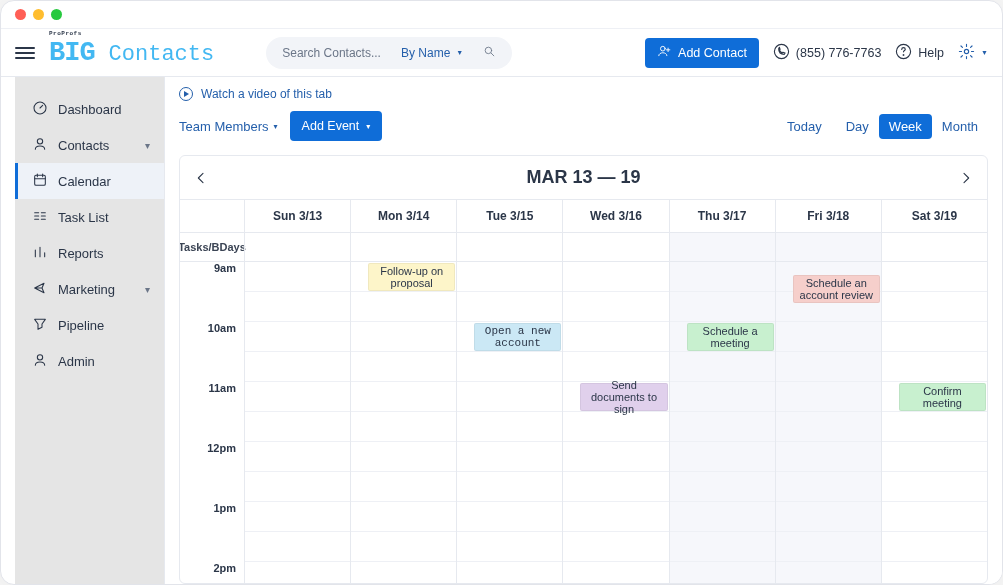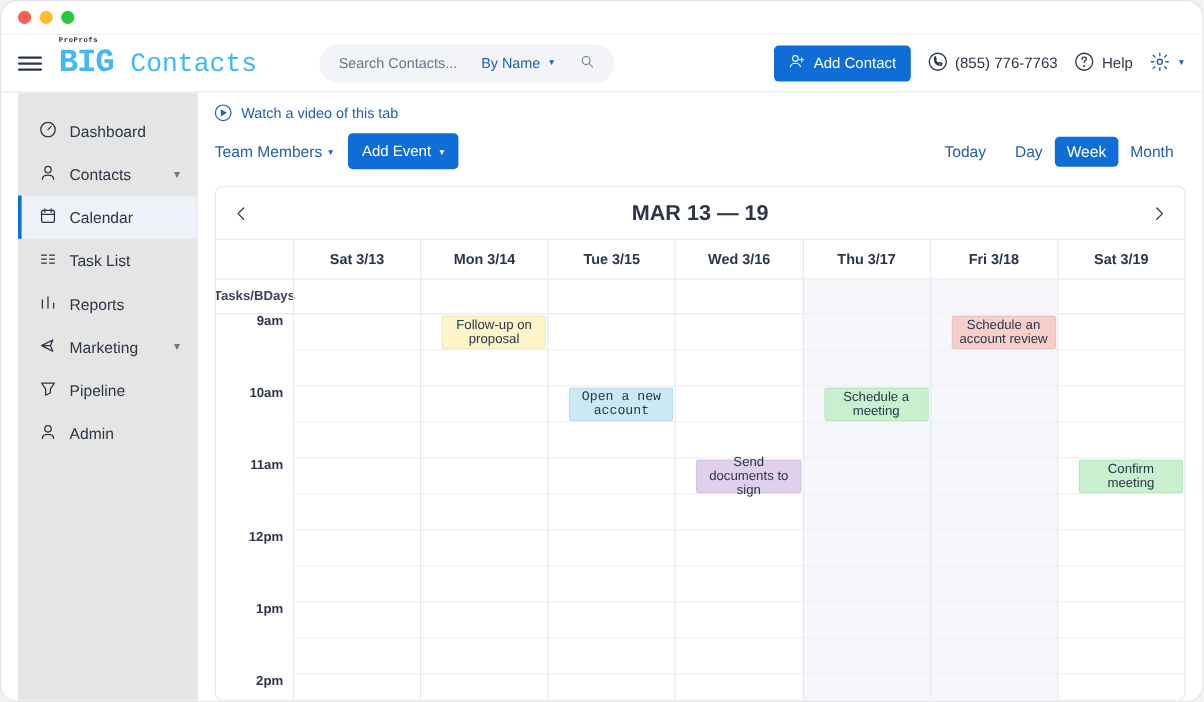--- a/index.html
+++ b/index.html
@@ -122,21 +122,21 @@
   .daycol.shaded { background:#f6f7fb; }
 
   .event {
     position:absolute; left:17px; right:1px; height:28px;
     border-radius:2px; font-size:11px; color:#2b3648;
     display:flex; align-items:center; justify-content:center; text-align:center;
     padding:0 4px; box-sizing:border-box; cursor:pointer;
     box-shadow: 0 0 0 1px rgba(0,0,0,.05) inset;
   }
   .ev-yellow{background:#fdf5c9;} .ev-blue{background:#cbe8f5;} .ev-purple{background:#e0d0ec;}
-  .ev-green{background:#c8f0cf;} .ev-red{background:#f6cfcb;}
+  .ev-green{background:#c8f0cf;} .ev-red{background:#f6cfcb;margin-top:12px;}
 
   svg { stroke: currentColor; fill:none; stroke-width:1.6; stroke-linecap:round; stroke-linejoin:round; }
 </style>
 </head>
 <body>
 
 <div class="window">
   <div class="titlebar">
     <div class="tb-dot tb-red"></div>
     <div class="tb-dot tb-yellow"></div>
@@ -303,21 +303,21 @@
           <span>MAR 13 — 19</span>
           <div class="nav next">
             <svg width="16" height="16" viewBox="0 0 24 24">
                 <path d="M9 5l7 7-7 7"></path>
               </svg>
           </div>
         </div>
 
         <div class="dayhead" id="dayhead">
           <div></div>
-        <div>Sat 3/13</div>
+        <div>Sun 3/13</div>
             <div>Mon 3/14</div>
             <div>Tue 3/15</div>
             <div>Wed 3/16</div>
             <div>Thu 3/17</div>
             <div>Fri 3/18</div>
             <div>Sat 3/19</div>
           </div>
 
         <div class="taskrow" id="taskrow">
           <div>Tasks/BDays</div>

